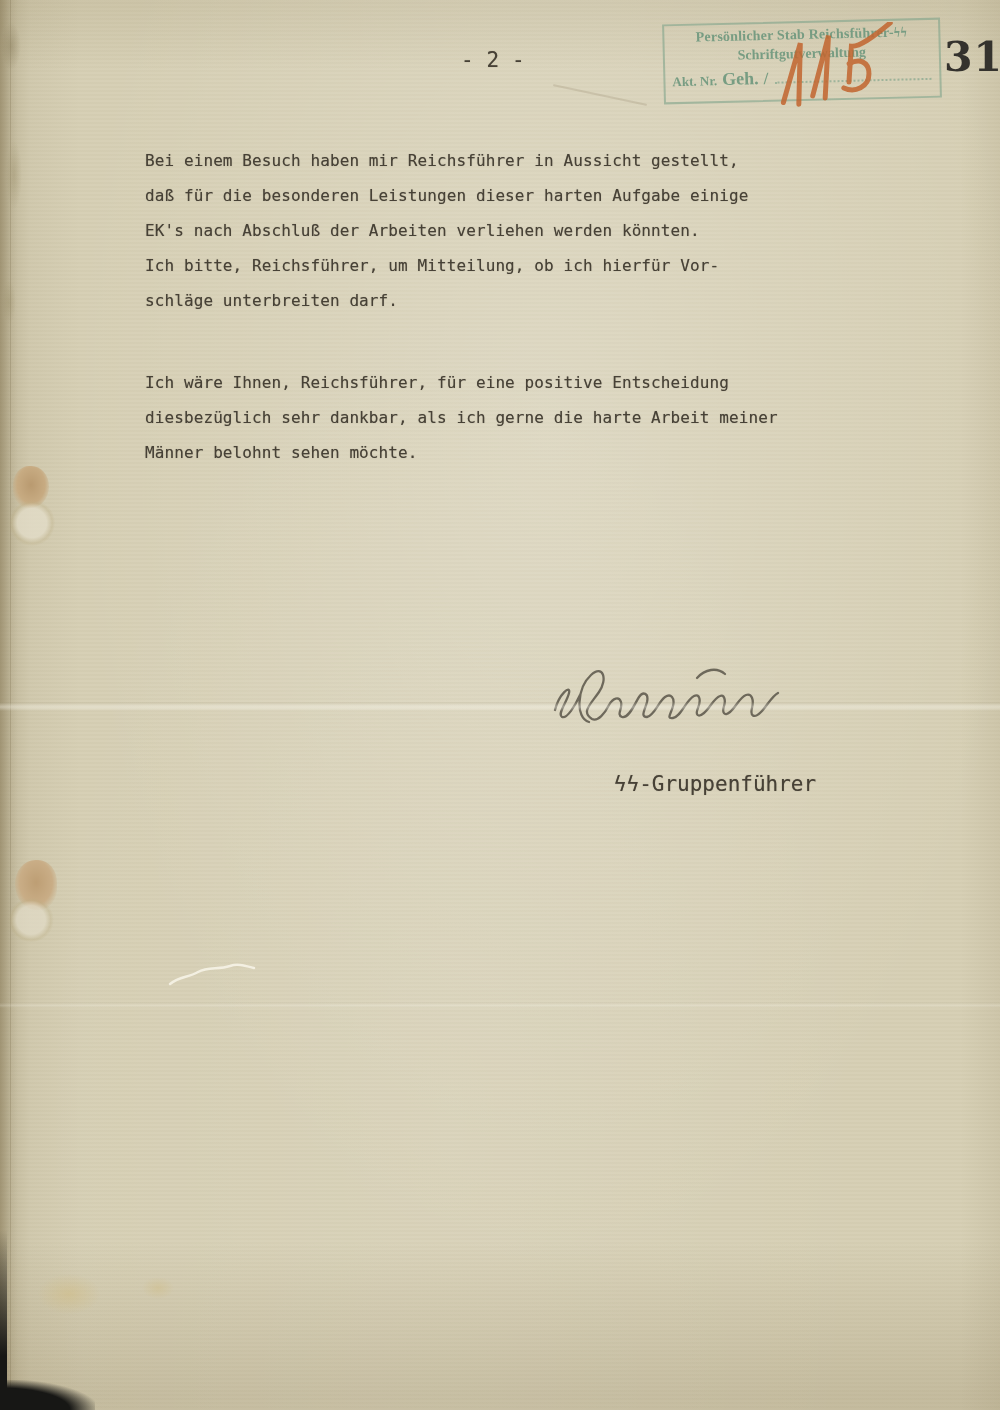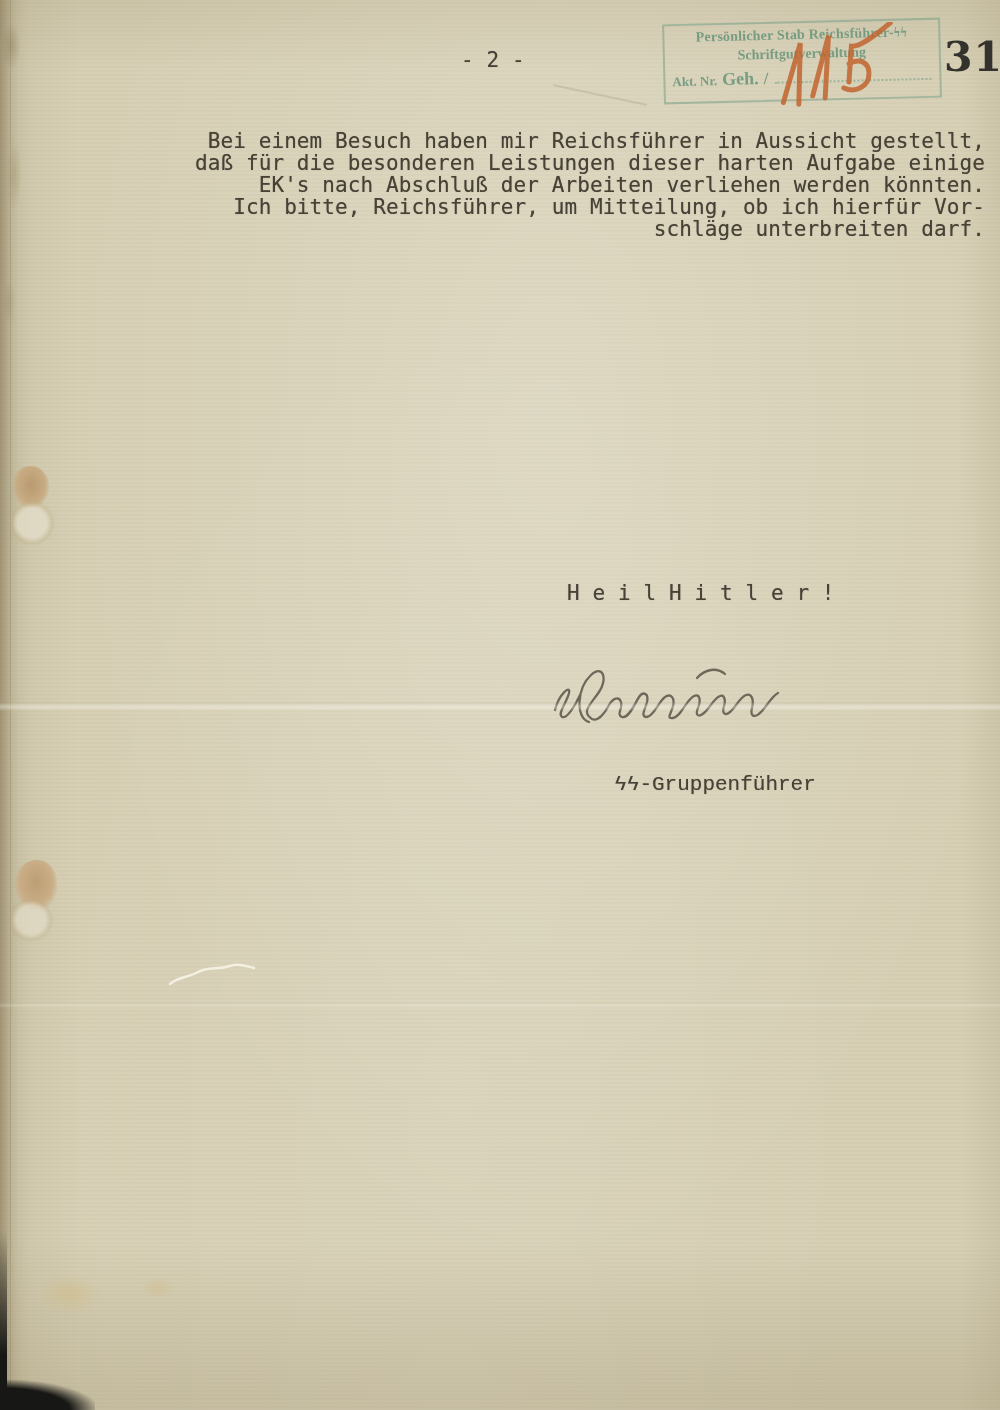--- a/index.html
+++ b/index.html
@@ -41,37 +41,35 @@
   .stamp-l2 { position:absolute; left:0; right:0; top:23px; text-align:center; font-size:14px; }
   .stamp-l3 { position:absolute; left:7px; right:6px; top:44px; display:flex; align-items:baseline; }
   .stamp-akt { font-size:13px; }
   .stamp-geh { font-size:18px; margin-left:5px; }
   .stamp-slash { font-size:17px; margin-left:5px; }
   .stamp-dots { flex:1; border-bottom:2px dotted rgba(126,163,139,0.65); margin:0 2px 3px 6px; height:14px; }
   .hand-number { position:absolute; left:770px; top:22px; pointer-events:none; }
   
   .letter-body {
     position:absolute; left:145px; top:108px; width:840px;
-    font-size:21px; line-height:22px; letter-spacing:0.1px;
+    font-size:16px; line-height:35px; letter-spacing:0.1px;
     white-space:pre-line;
-    text-align:right;
   }
   .para { white-space:pre-line; }
   .para + .para { margin-top:12px; }
   .para:nth-child(3) { margin-top:0; }
   .closing {
     position:absolute; left:567px; top:581px;
     font-size:21px; letter-spacing:0.1px;
   }
   .signature { position:absolute; left:545px; top:648px; }
   .signoff {
     position:absolute; left:450px; top:747px; width:530px;
     text-align:center; font-size:21px; line-height:25px;
     white-space:pre-line;
-    font-family:Liberation Mono, monospace;
   }
   
   .left-edge { position:absolute; left:0; top:0; width:18px; height:100%;
     background:linear-gradient(to right, rgba(120,105,70,0.42), rgba(120,105,70,0.10) 55%, rgba(120,105,70,0)); }
   .left-edge-line { position:absolute; left:10px; top:0; width:1px; height:100%; background:rgba(105,92,60,0.22); }
   .smudge { position:absolute; border-radius:50%; }
   .smudge-a { left:1px; top:22px; width:20px; height:48px; background:radial-gradient(ellipse, rgba(140,128,95,0.45), rgba(140,128,95,0) 70%); }
   .smudge-b { left:6px; top:140px; width:16px; height:70px; background:radial-gradient(ellipse, rgba(150,138,100,0.35), rgba(150,138,100,0) 70%); }
   .smudge-c { left:2px; top:280px; width:14px; height:44px; background:radial-gradient(ellipse, rgba(150,138,100,0.30), rgba(150,138,100,0) 70%); }
   .stain-brown-1 { position:absolute; left:13px; top:466px; width:36px; height:42px; border-radius:48% 52% 55% 45%;
@@ -128,23 +126,25 @@
   </div>
 
   <div class="folio">31</div>
 
   <div class="letter-body typed">
     <div class="para">Bei einem Besuch haben mir Reichsführer in Aussicht gestellt,
 daß für die besonderen Leistungen dieser harten Aufgabe einige
 EK's nach Abschluß der Arbeiten verliehen werden könnten.
 Ich bitte, Reichsführer, um Mitteilung, ob ich hierfür Vor-
 schläge unterbreiten darf.</div>
+    <div class="para">Ich wäre Ihnen, Reichsführer, für eine positive Entscheidung
+diesbezüglich sehr dankbar, als ich gerne die harte Arbeit meiner
+Männer belohnt sehen möchte.</div>
   </div>
 
-  <div class="closing typed">H e i l  H i t l e r !</div>
 
   <div class="signature">
     <svg width="260" height="100" viewBox="0 0 260 100">
       <g fill="none" stroke="#5b564a" stroke-width="2.3" stroke-linecap="round" opacity="0.85">
         <path d="M10,62 C14,46 26,36 24,45 C22,54 12,66 17,69 C22,71 30,58 35,47
                  M44,74 C30,70 32,40 46,27 C58,16 63,31 54,44 C45,57 36,64 47,71 C53,74 60,65 64,57
                  C68,50 74,48 76,54 C78,60 71,67 77,69 C84,71 90,55 94,49 C98,43 104,45 102,54
                  C100,62 95,69 102,69 C109,68 114,53 120,49 C126,45 130,50 128,58 C126,66 121,71 128,70
                  C136,69 141,52 149,48 C155,45 156,53 153,60 C150,67 153,70 159,65 C165,60 169,50 175,48
                  C179,46 181,52 179,58 C177,64 179,69 185,64 C191,59 195,49 201,47 C207,45 209,52 207,60

